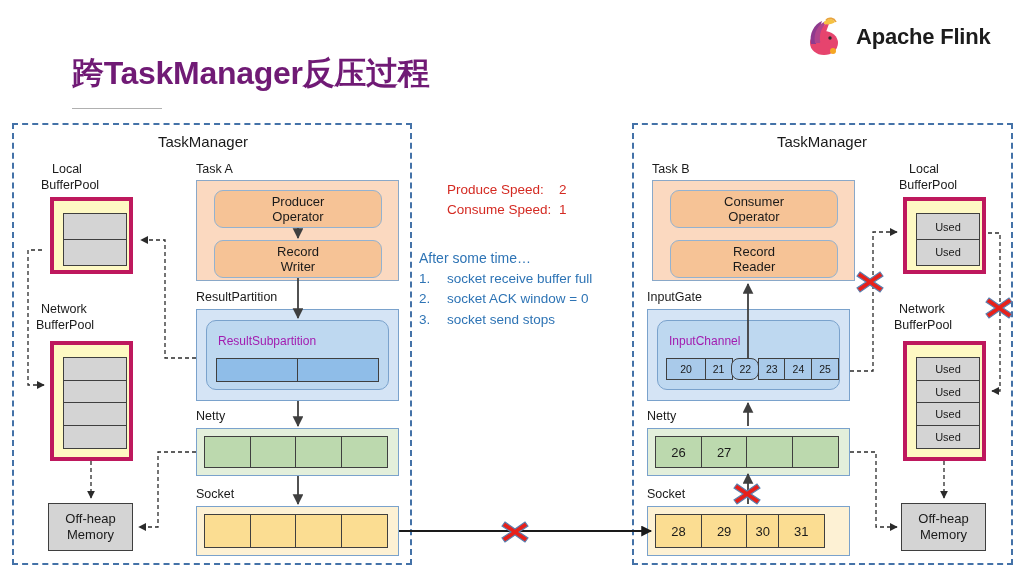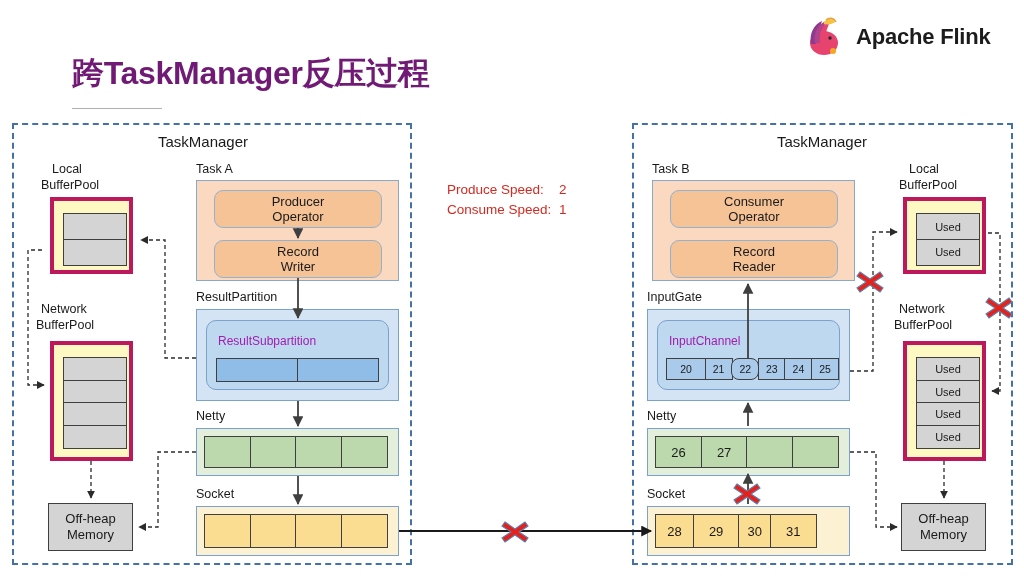--- a/index.html
+++ b/index.html
@@ -242,20 +242,35 @@
     <div class="speed-row">
       <span class="lbl">Produce Speed:</span>
       <span class="val">2</span>
     </div>
     <div class="speed-row">
       <span class="lbl">Consume Speed:</span>
       <span class="val">1</span>
     </div>
   </div>
 
+  <div class="after-block">
+    <div class="after-head">After some time…</div>
+    <div class="after-item">
+      <span class="num">1.</span>
+      <span>socket receive buffer full</span>
+    </div>
+    <div class="after-item">
+      <span class="num">2.</span>
+      <span>socket ACK window = 0</span>
+    </div>
+    <div class="after-item">
+      <span class="num">3.</span>
+      <span>socket send stops</span>
+    </div>
+  </div>
 
   <div class="tm-box" style="left:632px; top:123px; width:381px; height:442px;"></div>
   <div class="tm-label" style="left:777px; top:133px;">TaskManager</div>
 
   <div class="caption" style="left:652px; top:162px;">Task B</div>
   <div class="task-outer" style="left:652px; top:180px; width:203px; height:101px;"></div>
   <div class="op-box" style="left:670px; top:190px; width:168px; height:38px;">
     <div>
       <div>Consumer</div>
       <div>Operator</div>
@@ -286,21 +301,21 @@
   <div class="rowcells" style="left:655px; top:436px;">
     <div class="rcell green" style="width:47px;height:32px;">26</div>
     <div class="rcell green" style="width:47px;height:32px;">27</div>
     <div class="rcell green" style="width:47px;height:32px;"></div>
     <div class="rcell green" style="width:47px;height:32px;"></div>
   </div>
 
   <div class="caption" style="left:647px; top:487px;">Socket</div>
   <div class="socket-outer" style="left:647px; top:506px; width:203px; height:50px;"></div>
   <div class="rowcells" style="left:655px; top:514px;">
-    <div class="rcell yellow" style="width:39px;height:34px;">28</div>
+    <div class="rcell yellow" style="width:47px;height:34px;">28</div>
     <div class="rcell yellow" style="width:47px;height:34px;">29</div>
     <div class="rcell yellow" style="width:33px;height:34px;">30</div>
     <div class="rcell yellow" style="width:47px;height:34px;">31</div>
   </div>
 
   <div class="caption" style="left:909px; top:162px;">Local</div>
   <div class="caption" style="left:899px; top:178px;">BufferPool</div>
   <div class="pool-outer" style="left:903px; top:197px; width:83px; height:77px;">
     <div class="cellcol" style="left:9px; top:12px;">
       <div class="cell" style="width:64px;height:27px;">Used</div>

